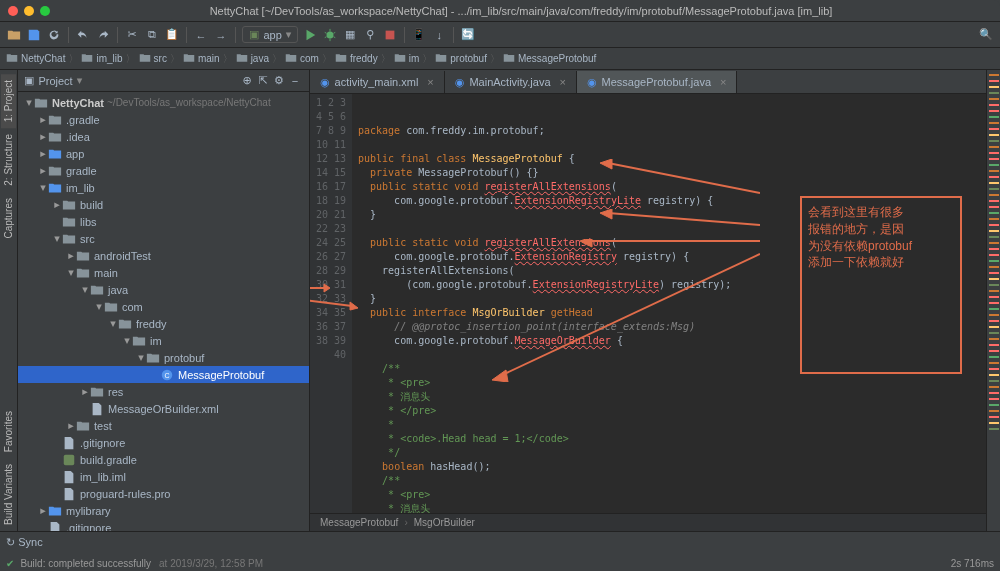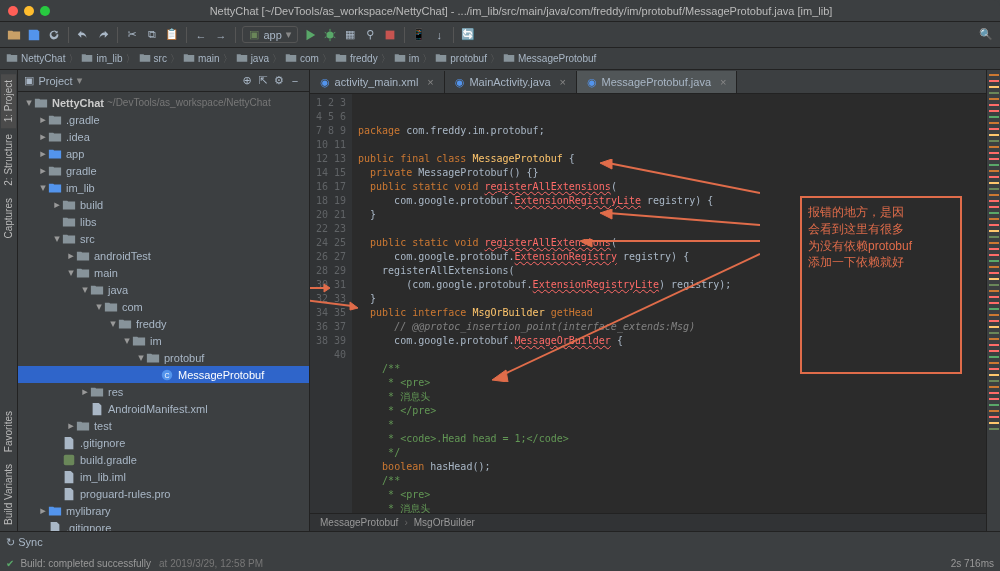--- a/index.html
+++ b/index.html
@@ -423,21 +423,21 @@
           </span>
           <span>res</span>
         </div>
         <div class="node" style="padding-left: 62px;">
           <span class="caret"> </span>
           <span class="ico">
             <svg viewBox="0 0 16 16">
               <path fill="#a9b7c6" d="M3 1h7l3 3v11H3z"></path>
             </svg>
           </span>
-          <span>AndroidManifest.xml</span>
+          <span>MessageOrBuilder.xml</span>
         </div>
         <div class="node" style="padding-left: 48px;">
           <span class="caret">▸</span>
           <span class="ico">
             <svg viewBox="0 0 16 16">
               <path fill="#87939a" d="M1 3h5l1 1h8v9H1z"></path>
             </svg>
           </span>
           <span>test</span>
         </div>
@@ -604,22 +604,22 @@
           <line x1="0" y1="10" x2="18" y2="10" stroke-width="2"></line>
           <polygon points="18,6 24,10 18,14"></polygon>
         </svg>
       <svg class="anno-arrow" style="left:-6px;top:200px;width:54px;height:20px" viewBox="0 0 54 20">
           <line x1="0" y1="6" x2="48" y2="12" stroke-width="2"></line>
           <polygon points="46,8 54,14 46,16"></polygon>
         </svg>
 
       <div class="anno" style="right:24px;top:102px;">
         <div class="anno-box" style="width:162px;height:178px">
+          <div>会看到这里有很多</div>
           <div>报错的地方，是因</div>
-          <div>会看到这里有很多</div>
           <div>为没有依赖protobuf</div>
           <div>添加一下依赖就好</div>
         </div>
       </div>
 
       <svg class="anno-arrow" style="left:290px;top:65px;width:160px;height:36px" viewBox="0 0 160 36">
           <line x1="160" y1="34" x2="8" y2="4" stroke-width="2"></line>
           <polygon points="12,0 0,4 12,10"></polygon>
         </svg>
       <svg class="anno-arrow" style="left:290px;top:115px;width:160px;height:20px" viewBox="0 0 160 20">

